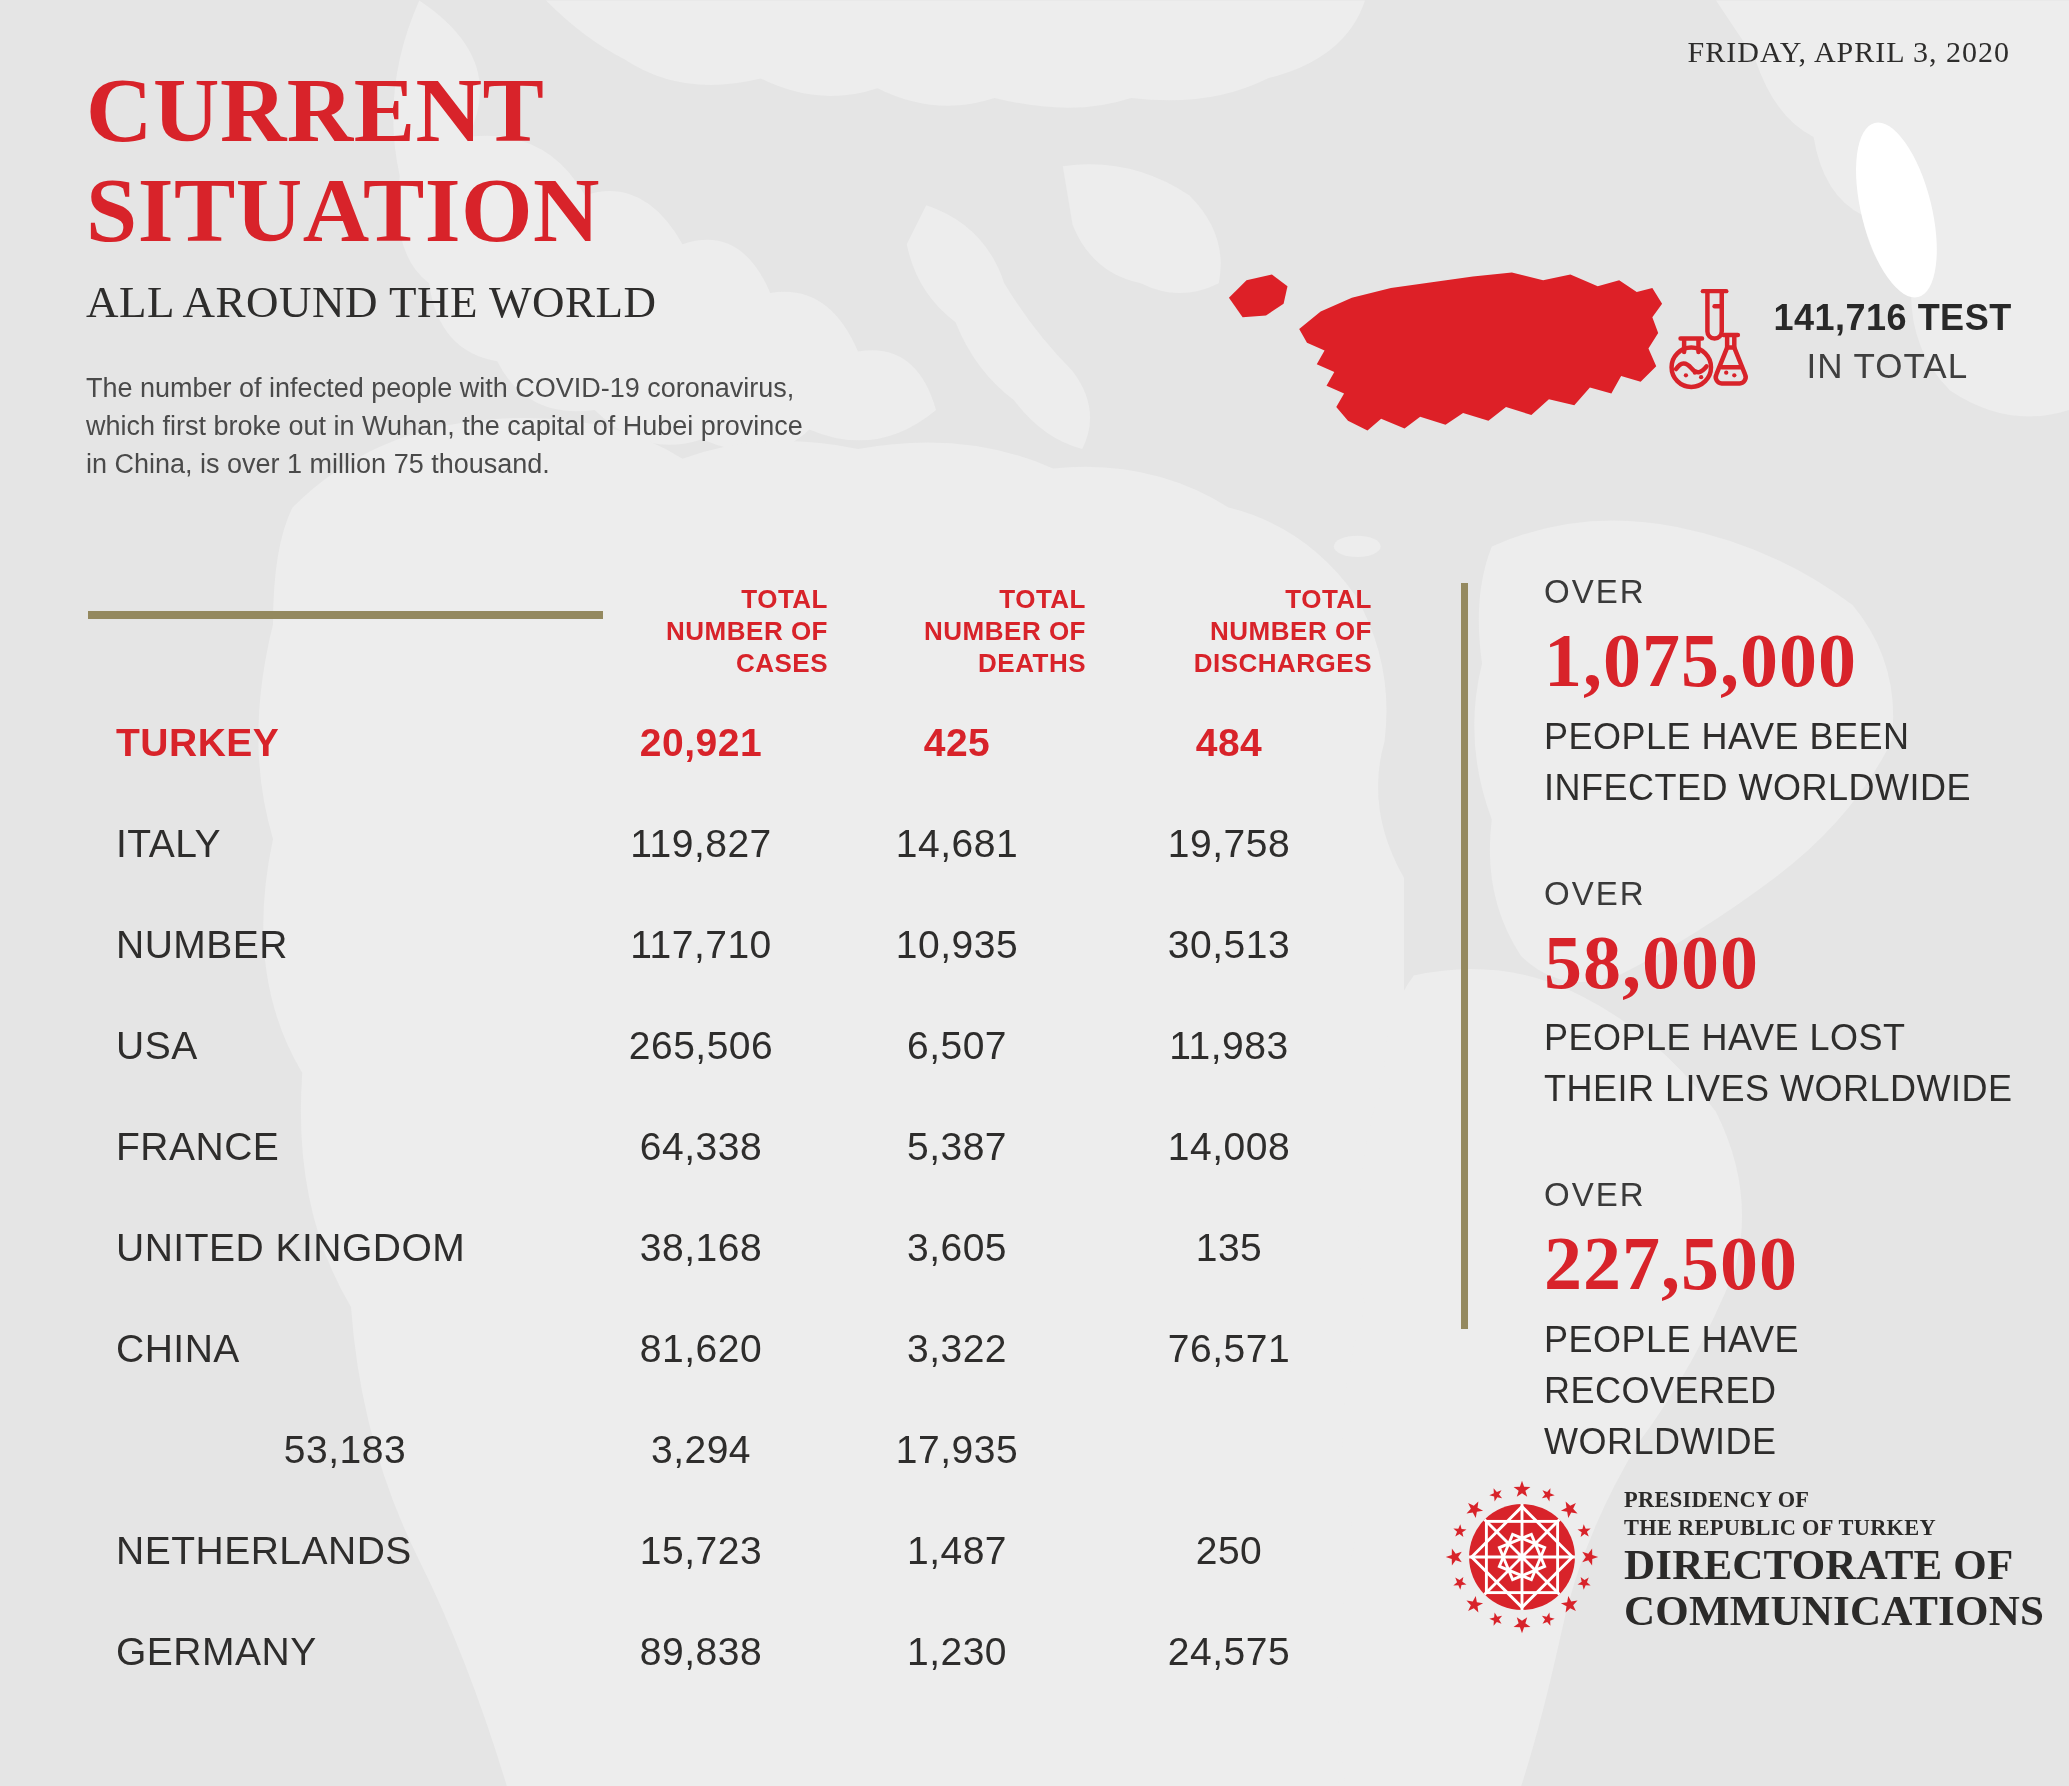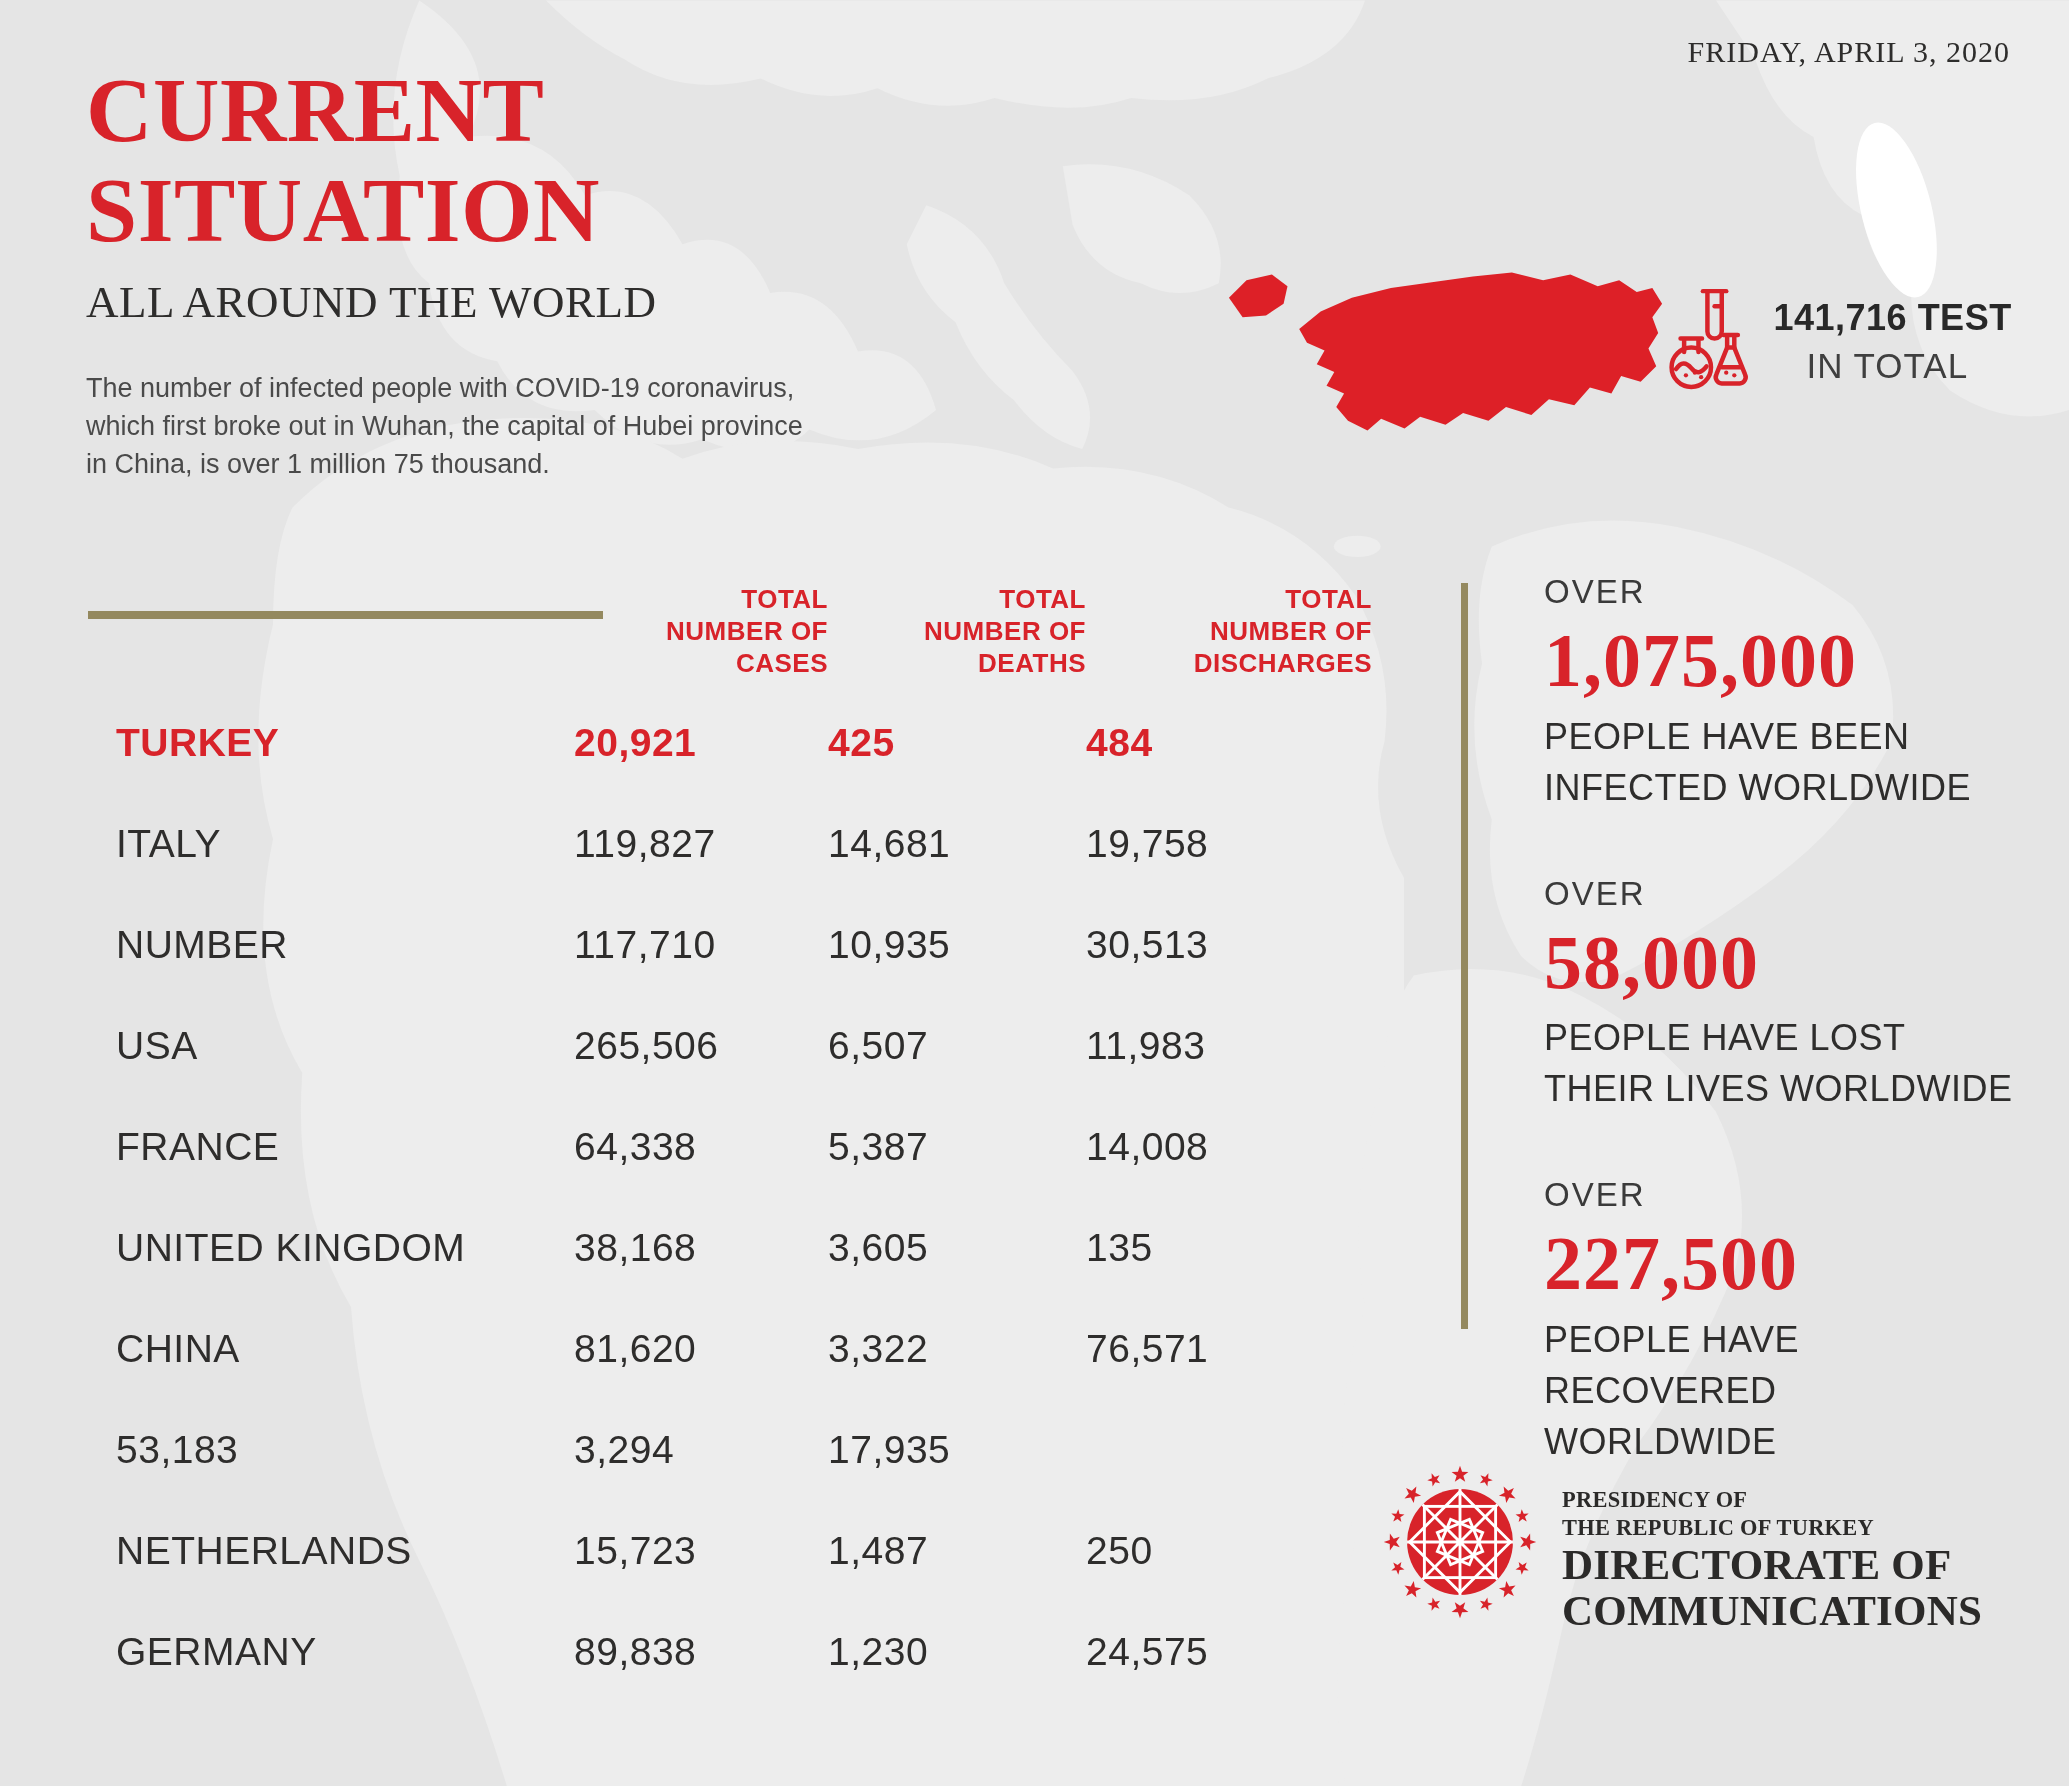--- a/index.html
+++ b/index.html
@@ -37,33 +37,33 @@
 
   
   .table{left:88px;top:583px;width:1256px;margin-left:28px;}
   .cols{display:grid;grid-template-columns:458px 254px 258px 286px;}
   .thead{height:109px;}
   .th{text-align:right;font-weight:700;font-size:26px;line-height:32px;color:#d8232a;
       white-space:pre-line;letter-spacing:0.5px;}
   .trow{height:101px;align-items:center;}
   .td{font-size:39px;color:#2e2d2c;letter-spacing:0.5px;}
   .td.country{text-align:left;}
-  .td.num{text-align:left;}
+  .td.num{text-align:center;}
   .trow.highlight .td{color:#d8232a;font-weight:700;}
 
   
   .stats{left:1544px;top:573px;width:497px;}
   .stat{margin-bottom:62px;}
   .stat-prefix{font-size:33px;color:#3a3a3a;letter-spacing:2px;}
   .stat-value{font-family:"Liberation Serif","DejaVu Serif",serif;font-weight:700;
               font-size:76px;line-height:86px;color:#d8232a;letter-spacing:1px;margin:5.9px 0 7.8px;}
   .stat-label{font-size:36px;line-height:51px;color:#2e2d2c;white-space:pre-line;letter-spacing:0.5px;}
 
   
-  .logo-block{left:1383px;top:1449px;display:flex;align-items:center;}
+  .logo-block{left:1445px;top:1449px;display:flex;align-items:flex-end;}
   .org-text{margin-left:25px;padding-top:37px;color:#2b2a29;}
   .org-small{font-family:"Liberation Serif","DejaVu Serif",serif;font-weight:700;
              font-size:22.4px;line-height:28px;letter-spacing:0.3px;}
   .org-big{font-family:"Liberation Serif","DejaVu Serif",serif;font-weight:700;
            font-size:43px;line-height:46px;letter-spacing:0.2px;}
 </style>
 </head>
 <body>
 
 <div id="canvas">

